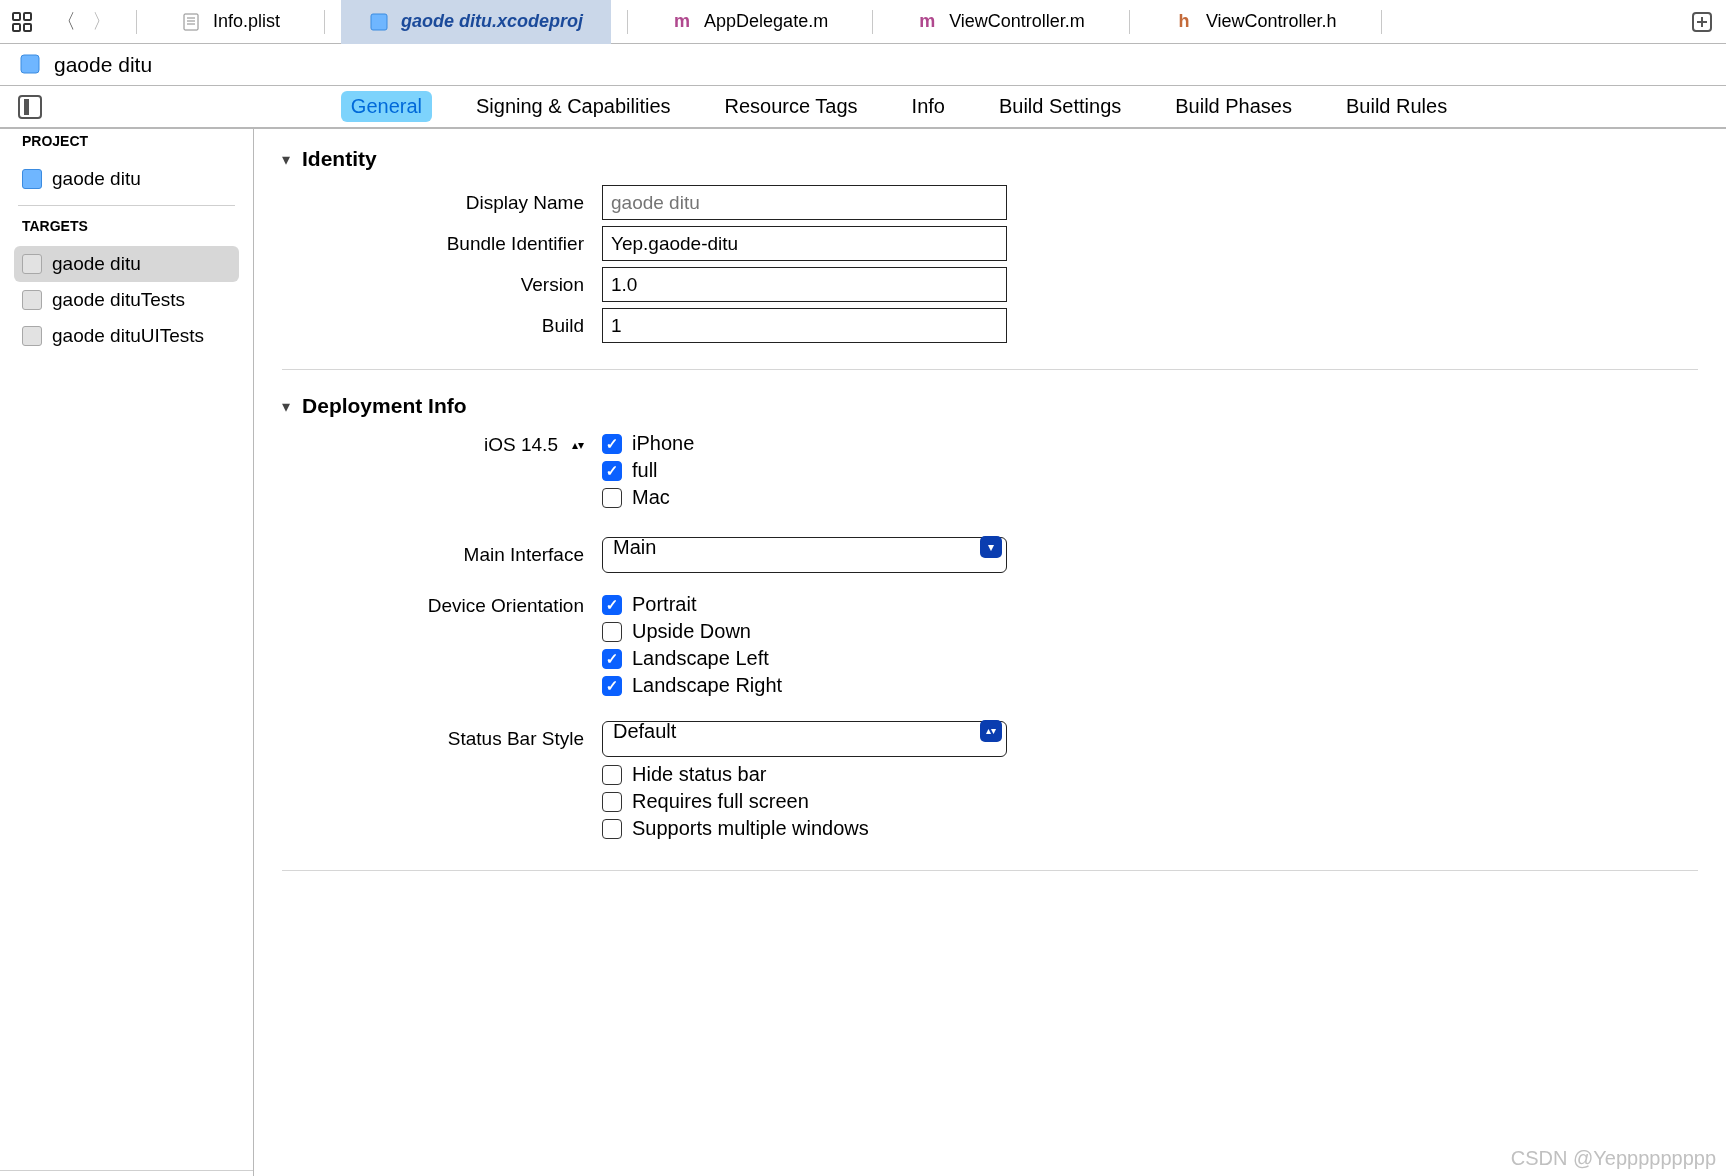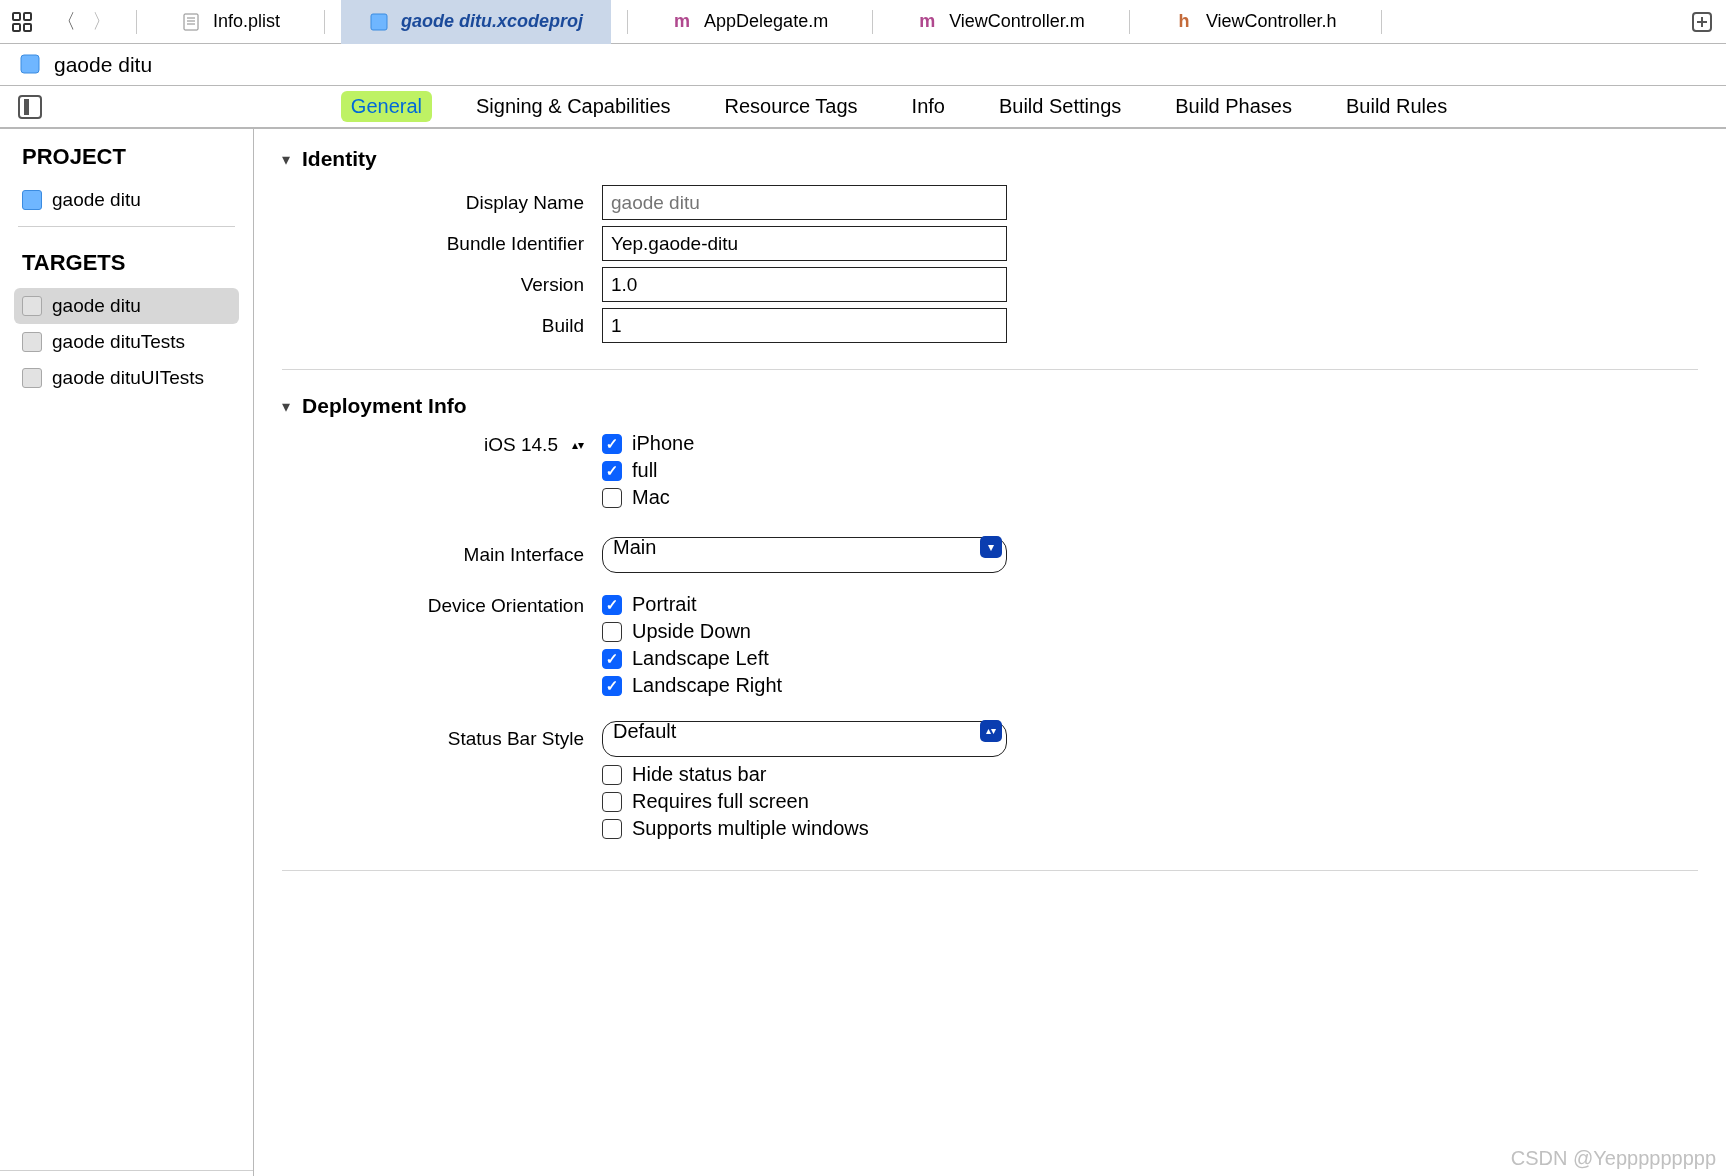--- a/index.html
+++ b/index.html
@@ -18,27 +18,27 @@
 
 .crumbbar { height: 42px; border-bottom: 1px solid #b8b8b8; display: flex; align-items: center; padding: 0 20px; gap: 12px; }
 .crumb-icon { width: 22px; height: 22px; }
 .crumb-text { font-size: 21px; }
 
 
 .editor { display: flex; height: calc(1176px - 44px - 42px); border-top: 1px solid #b8b8b8; }
 
 .editortabs { height: 42px; border-bottom: 1px solid #b8b8b8; display: flex; align-items: center; padding: 0 18px; gap: 34px; }
 .etab { font-size: 20px; color: #000; cursor: pointer; padding: 4px 10px; border-radius: 6px; }
-.etab.active { color: #0069d9; background: #bef264; }
+.etab.active { color: #0069d9; background: #7dd3fc; }
 .sidebar-toggle { width: 24px; height: 24px; border: 2px solid #555; border-radius: 4px; position: relative; margin-right: 14px; }
 .sidebar-toggle::after { content: ""; position: absolute; left: 4px; top: 2px; bottom: 2px; width: 5px; background: #555; }
 
 
 .leftcol { width: 254px; border-right: 1px solid #b8b8b8; display: flex; flex-direction: column; }
-.lefthead { font-size: 22px; font-weight: 700; padding: 15px 22px 4px; }
+.lefthead { font-size: 14px; font-weight: 700; padding: 4px 22px 4px; }
 .sidelist { padding: 8px 14px 0; }
 .sideitem { display: flex; align-items: center; gap: 10px; height: 36px; padding: 0 8px; border-radius: 6px; font-size: 19px; cursor: pointer; }
 .sideitem.selected { background: #d7d7d7; }
 .side-icon { width: 20px; height: 20px; border-radius: 3px; background: #e2e2e2; border: 1px solid #a8a8a8; }
 .side-icon.blue { background: #6fb6ff; border-color: #3b8be0; }
 .hr { height: 1px; background: #cfcfcf; margin: 8px 18px; }
 .leftfoot { margin-top: auto; height: 48px; border-top: 1px solid #cfcfcf; display: flex; align-items: center; padding: 0 14px; gap: 14px; }
 
 
 .rightcol { flex: 1; display: flex; flex-direction: column; }
@@ -49,21 +49,21 @@
 .sectiontitle { font-size: 21px; font-weight: 700; }
 .formrow { display: flex; align-items: center; margin-bottom: 6px; }
 .formlabel { width: 300px; text-align: right; padding-right: 18px; font-size: 19px; }
 .txt { width: 405px; height: 35px; border: 1.5px solid #222; font-size: 19px; padding: 2px 8px; font-family: inherit; }
 .txt.placeholder { color: #8a8a8a; }
 .sectsep { height: 1px; background: #d6d6d6; margin: 20px 0 24px; }
 .check { display: flex; align-items: center; gap: 10px; font-size: 20px; margin-bottom: 4px; }
 .cbox { width: 20px; height: 20px; border: 1.5px solid #333; border-radius: 4px; display: inline-flex; align-items: center; justify-content: center; background: #fff; cursor: pointer; }
 .cbox.checked { background: #0a60ff; border-color: #0a60ff; }
 .cbox.checked::after { content: "✓"; color: #fff; font-size: 15px; font-weight: 800; }
-.combo { width: 405px; height: 36px; border: 1.5px solid #222; border-radius: 14px; display: flex; align-items: center; padding: 0 4px 16px 10px; font-size: 20px; cursor: pointer; }
+.combo { width: 405px; height: 36px; border: 1.5px solid #222; border-radius: 6px; display: flex; align-items: center; padding: 0 4px 16px 10px; font-size: 20px; cursor: pointer; }
 .combo .caret { margin-left: auto; width: 22px; height: 22px; background: #0a3db0; border-radius: 5px; display: inline-flex; align-items: center; justify-content: center; color: #fff; font-size: 12px; }
 .ios-pick { display: inline-flex; align-items: center; gap: 14px; cursor: pointer; }
 .watermark { position: fixed; right: 10px; bottom: 6px; font-size: 20px; color: #c0c0c0; }
 </style>
 </head>
 <body>
 
 <div class="topbar">
   <span class="grid-icon">
     <svg width="20" height="20" viewBox="0 0 20 20">

